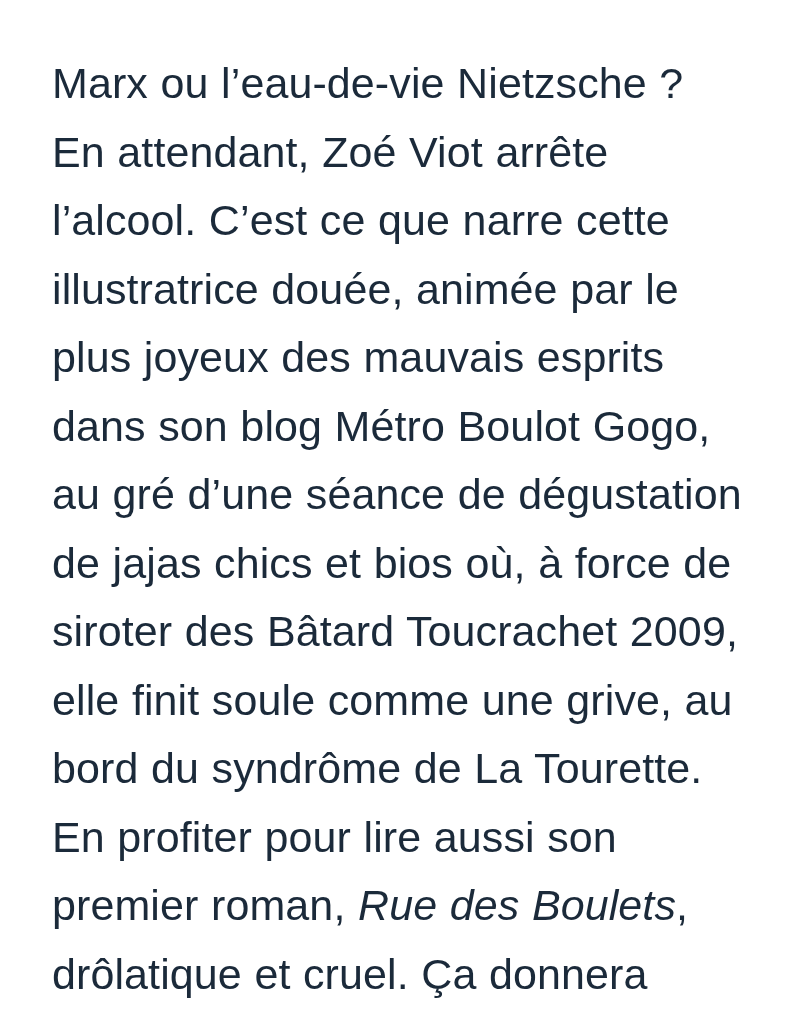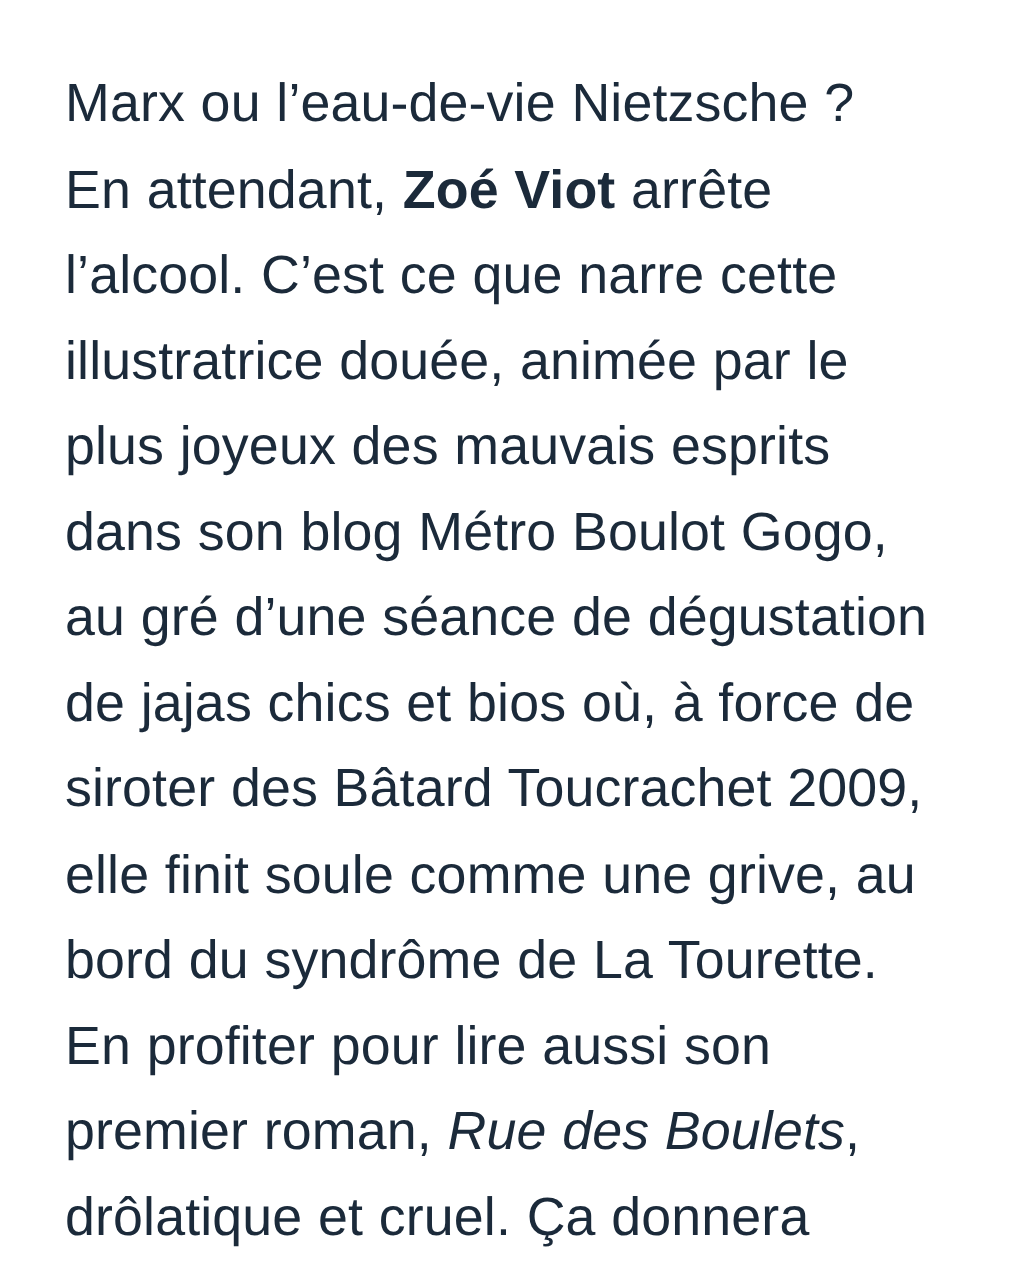--- a/index.html
+++ b/index.html
@@ -26,21 +26,21 @@
     font-size: 43px;
     line-height: 68.5px;
     letter-spacing: 0.1px;
     font-weight: 400;
     text-align: left;
     word-spacing: 0.5px;
   }
   .article-body em {
   }
   .strong-name {
-    font-weight: 700;
+    font-weight: 400;
   }
 </style>
 </head>
 <body>
 
 <div class="page">
   <p class="article-body">
     <span>Marx ou l’eau-de-vie Nietzsche ? En attendant, </span><span class="strong-name">Zoé Viot</span><span> arrête l’alcool. C’est ce que narre cette illustratrice douée, animée par le plus joyeux des mauvais esprits dans son blog Métro Boulot Gogo, au gré d’une séance de dégustation de jajas chics et bios où, à force de siroter des Bâtard Toucrachet 2009, elle finit soule comme une grive, au bord du syndrôme de La Tourette. En profiter pour lire aussi son premier roman, </span><em>Rue des Boulets</em><span>, drôlatique et cruel. Ça donnera envie de trinquer à la vie.</span>
   </p>
 </div>

